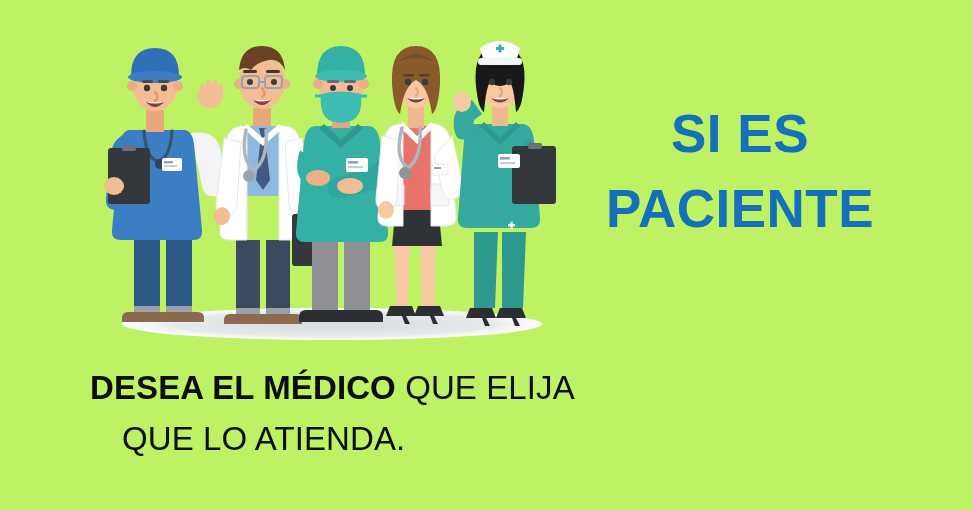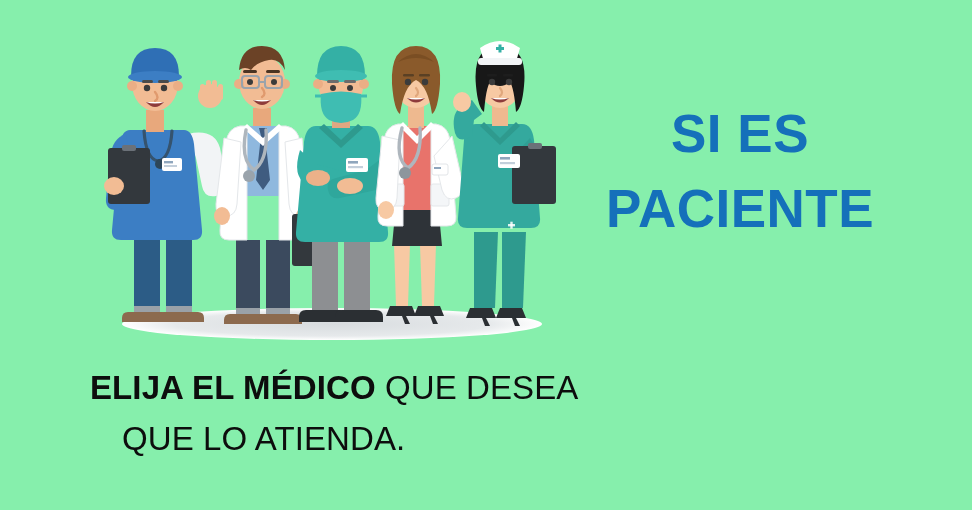--- a/index.html
+++ b/index.html
@@ -1,20 +1,20 @@
 <!DOCTYPE html>
 <html><head>
 <meta charset="utf-8">
 <style>
   html,body{margin:0;padding:0;}
   body{
     width:972px;height:510px;background:#ffffff;overflow:hidden;position:relative;
     font-family:"Liberation Sans",sans-serif;
   }
-  .slide{position:absolute;inset:0;background:#86efac;}
+  .slide{position:absolute;inset:0;background:#bef264;}
 
   
   .illus{position:absolute;left:100px;top:18px;width:460px;height:330px;}
   .illus svg{display:block;width:100%;height:100%;}
 
   
   .headline{
     position:absolute;left:540px;top:96px;width:400px;
     text-align:center;color:#1570BA;
     font-weight:bold;font-size:53px;line-height:1.42;
@@ -289,17 +289,17 @@
       </g>
     </svg>
   </div>
 
   <div class="headline">
     <span>SI ES</span>
     <span class="l2">PACIENTE</span>
   </div>
 
   <div class="caption">
-    <span class="strong">ELIJA EL  MÉDICO</span><span> QUE DESEA</span>
+    <span class="strong">DESEA EL  MÉDICO</span><span> QUE ELIJA</span>
     <span class="line2">QUE LO ATIENDA.</span>
   </div>
 
 </div>
 
 </body></html>

